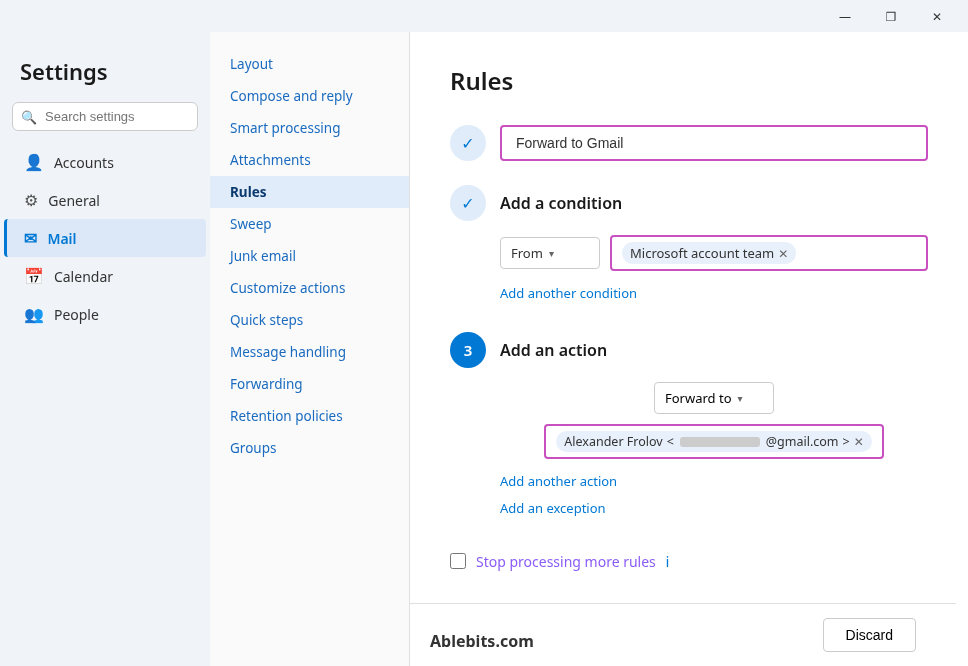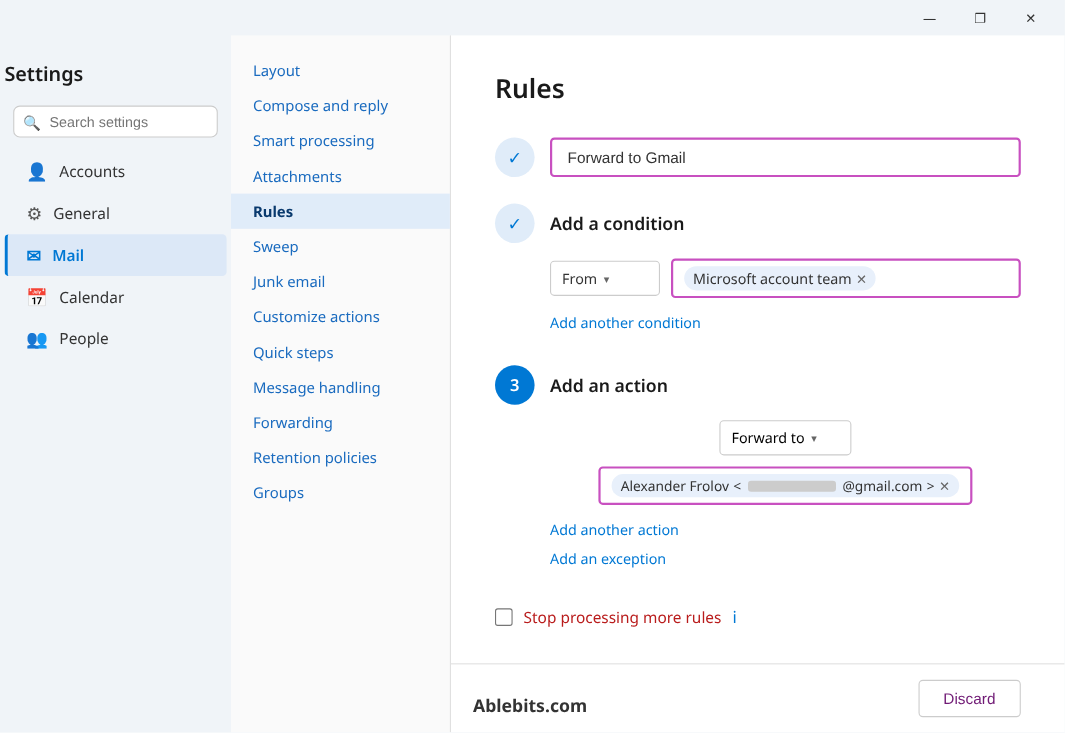--- a/index.html
+++ b/index.html
@@ -45,24 +45,24 @@
     .sidebar-nav {
       width: 210px;
       background: #f0f4f8;
       display: flex;
       flex-direction: column;
       padding: 16px 0;
       flex-shrink: 0;
     }
 
     .sidebar-title {
-      font-size: 18px;
+      font-size: 22px;
       font-weight: 600;
       color: #1a1a1a;
-      padding: 8px 20px 16px 4px;
+      padding: 8px 20px 16px 20px;
     }
 
     .search-box {
       margin: 0 12px 12px 12px;
       position: relative;
     }
     .search-box input {
       width: 100%;
       padding: 6px 10px 6px 32px;
       border-radius: 6px;
@@ -322,33 +322,33 @@
       margin-top: 28px;
       margin-left: 0;
     }
     .checkbox-row input[type=checkbox] {
       width: 16px;
       height: 16px;
       cursor: pointer;
     }
     .checkbox-label {
       font-size: 14px;
-      color: #b91c1c;
+      color: #8b5cf6;
     }
     .info-icon {
       color: #0078d4;
       font-size: 15px;
       cursor: pointer;
     }
 
     
     .footer-bar {
       position: absolute;
       bottom: 0;
-      right: 0;
+      right: 12px;
       left: 0;
       padding: 14px 40px;
       display: flex;
       justify-content: flex-end;
       gap: 10px;
       background: white;
       border-top: 1px solid #e0e0e0;
     }
     .btn-save {
       padding: 8px 28px;
@@ -356,21 +356,21 @@
       color: white;
       border: none;
       border-radius: 4px;
       font-size: 14px;
       cursor: pointer;
       font-weight: 600;
     }
     .btn-discard {
       padding: 8px 22px;
       background: white;
-      color: #701a75;
+      color: #000000;
       border: 1px solid #ccc;
       border-radius: 4px;
       font-size: 14px;
       cursor: pointer;
     }
 
     
     .brand-bar {
       position: absolute;
       bottom: 14px;

